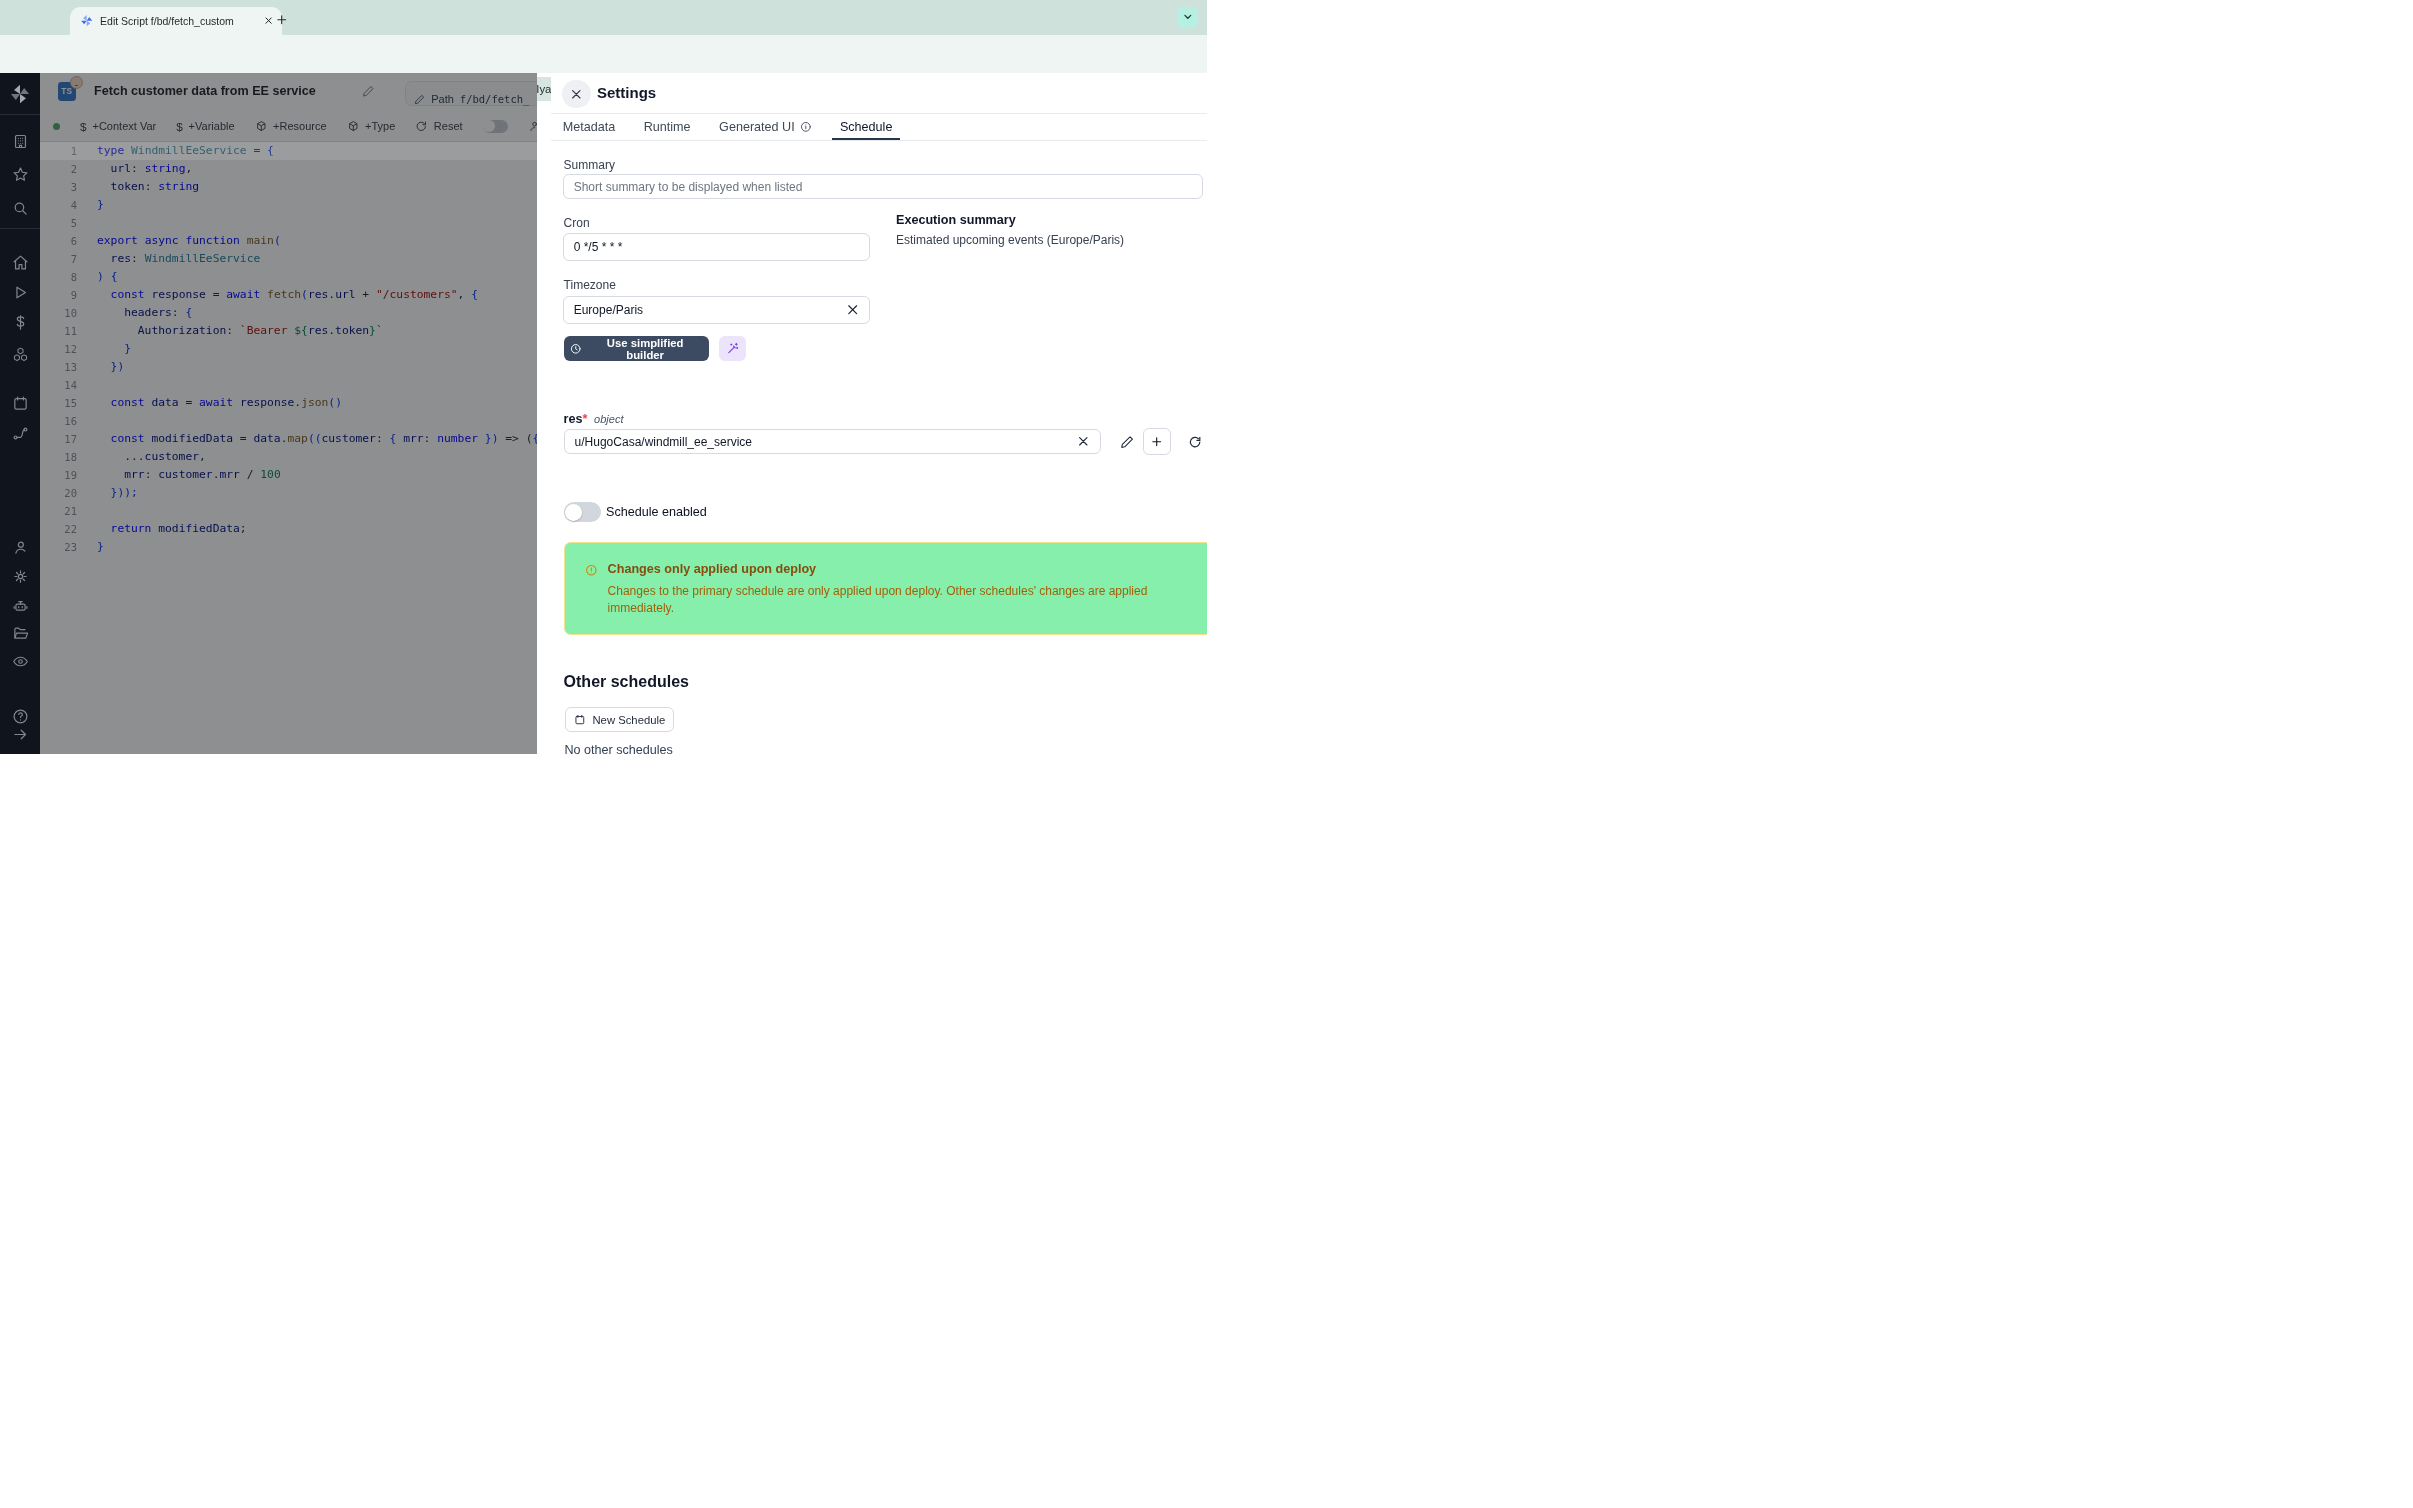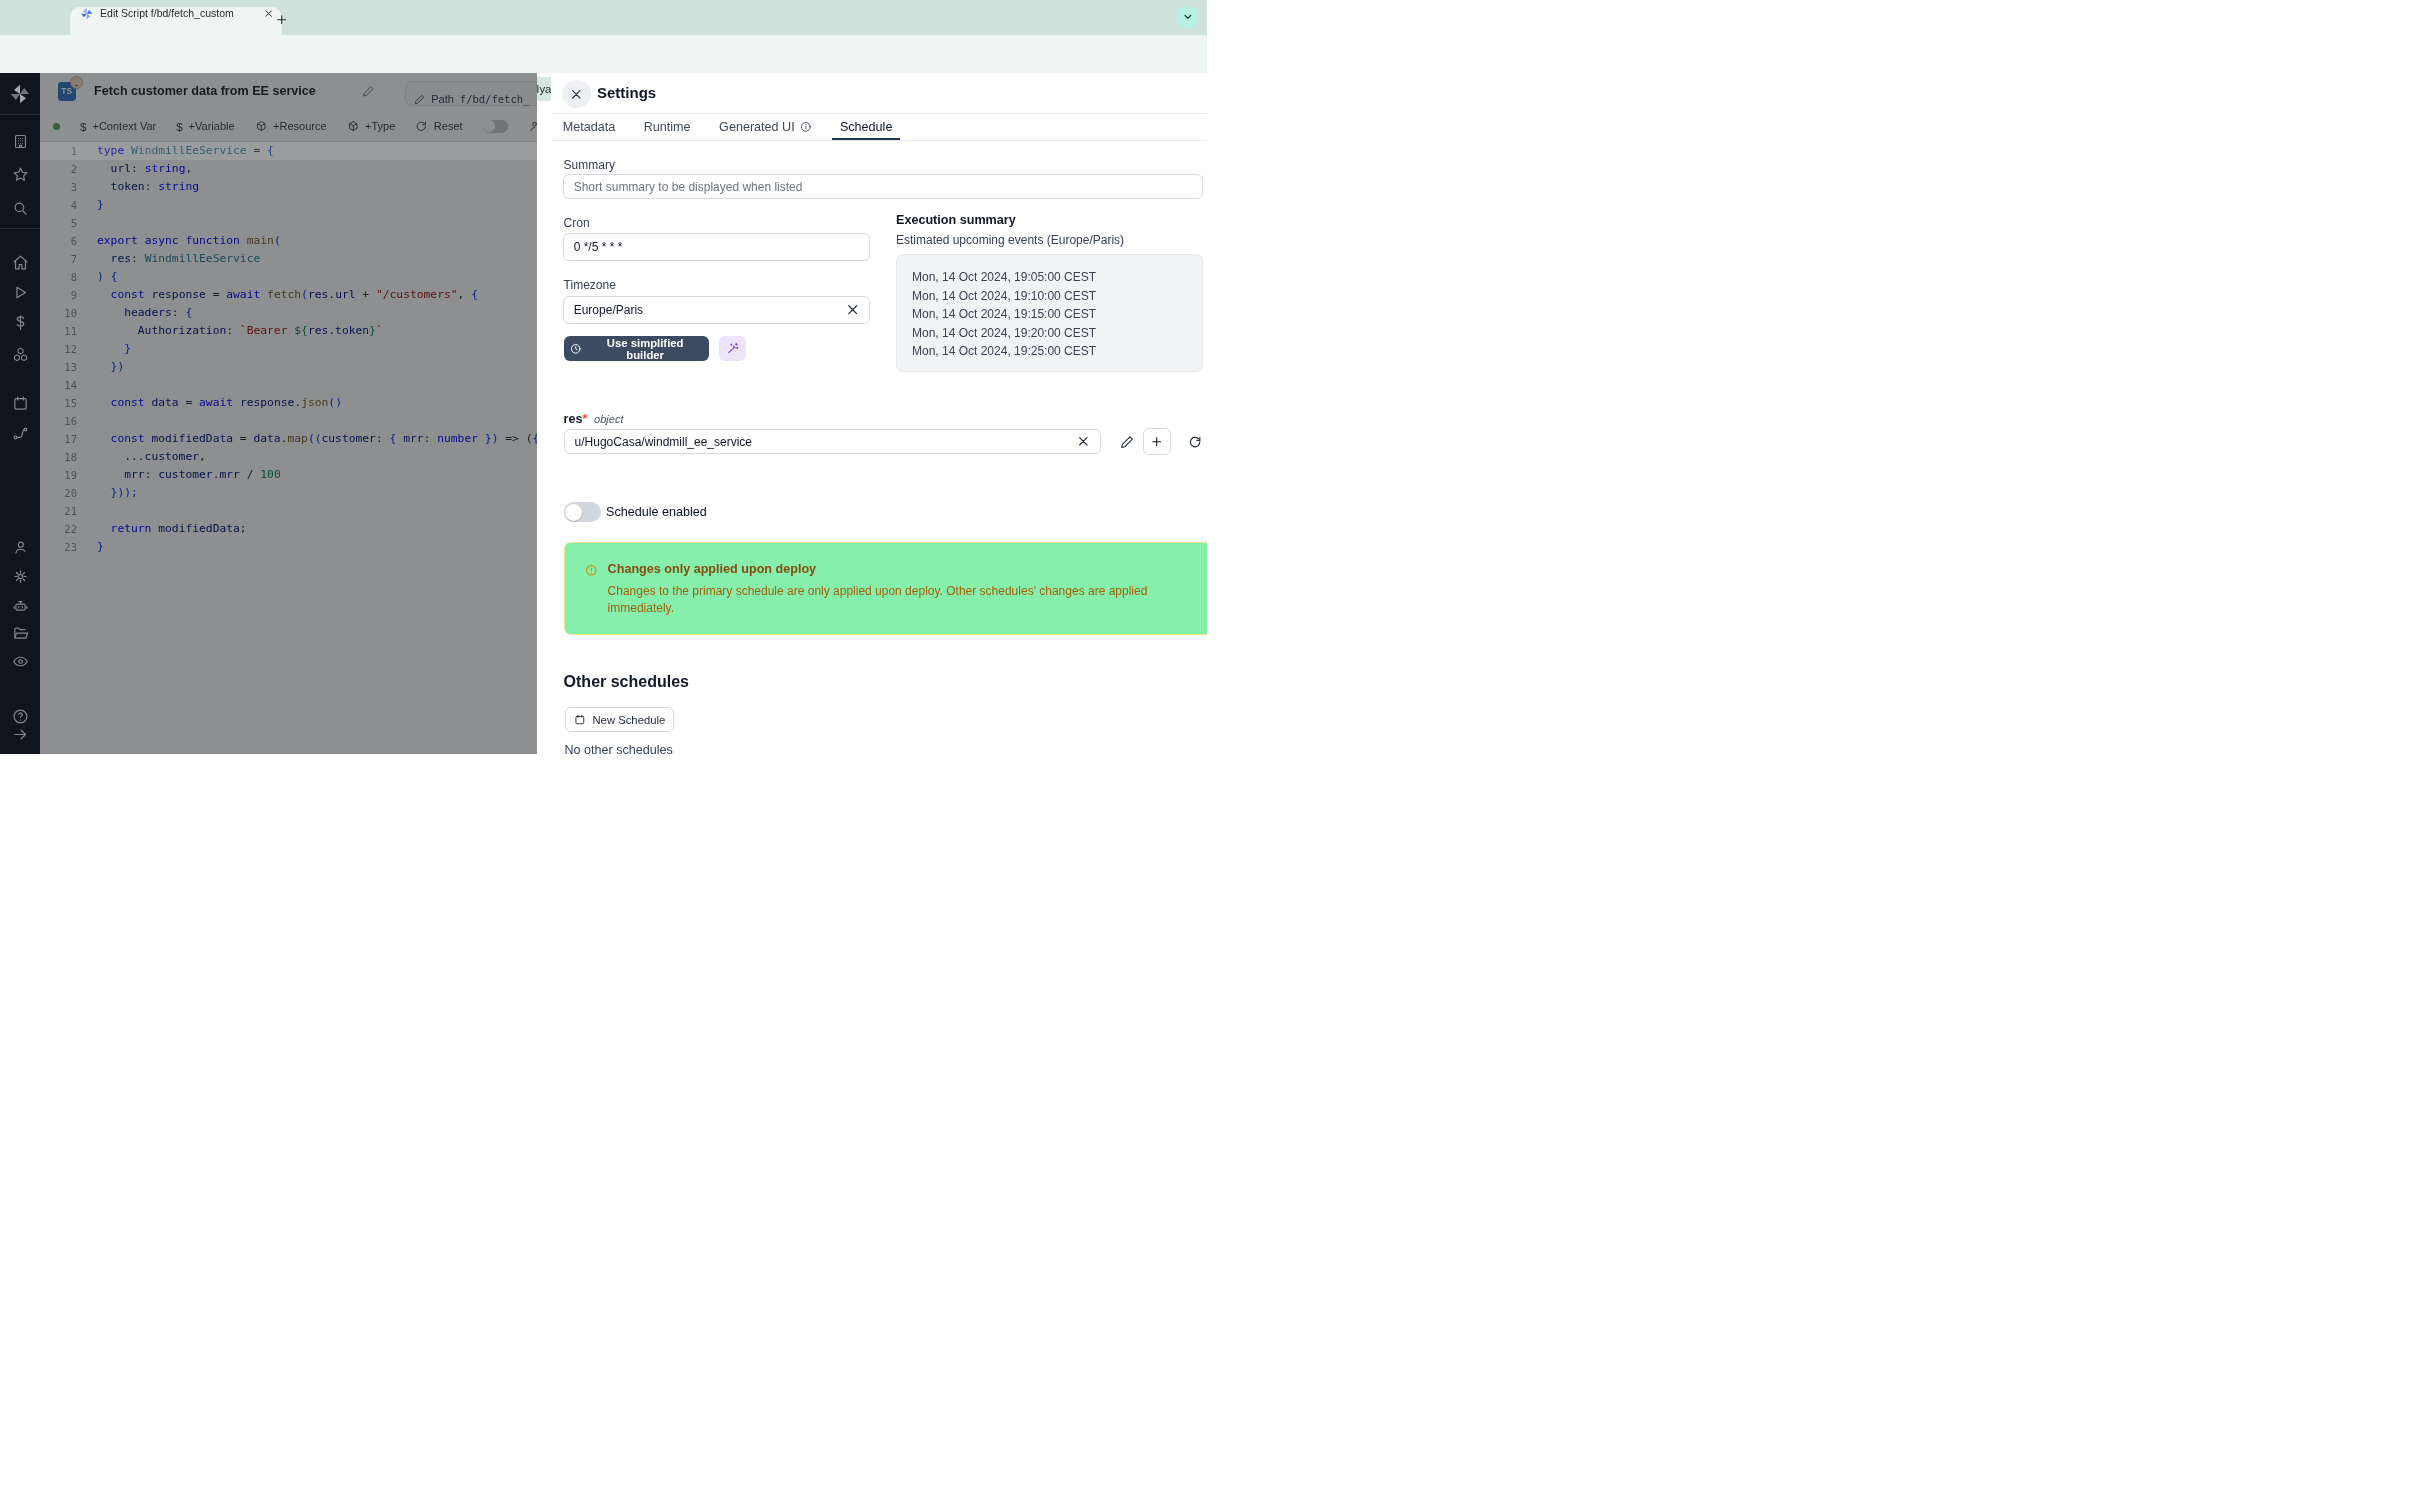--- a/index.html
+++ b/index.html
@@ -4,21 +4,21 @@
 <style>
   html,body{margin:0;padding:0;}
   body{width:1207px;height:754px;overflow:hidden;position:relative;
        font-family:"Liberation Sans",sans-serif;background:#fff;
        -webkit-font-smoothing:antialiased;}
   svg{display:block}
 
   
   .tabstrip{position:absolute;left:0;top:0;width:1207px;height:35px;background:#cfe1db;}
   .tab{position:absolute;left:70px;top:6.7px;width:195px;height:28.5px;background:#eff5f2;
-       border-radius:10px 10px 0 0;display:flex;padding:0 6.7px 0 10px;gap:6.7px;}
+       border-radius:10px 10px 0 0;display:flex;align-items:center;padding:0 6.7px 0 10px;gap:6.7px;}
   .tab-title{flex:1;font-size:10.5px;color:#1d2824;white-space:nowrap;overflow:hidden;}
   .tab-close{width:13.4px;height:13.4px;display:grid;place-items:center;color:#1d2824;}
   .newtab-btn{position:absolute;left:273px;top:11px;width:17px;height:17px;display:grid;place-items:center;color:#24302b;}
   .chevron-btn{position:absolute;left:1177px;top:6.7px;width:21px;height:21px;background:#b5f0e2;
        border-radius:6.7px;display:grid;place-items:center;color:#123b30;}
 
   .btoolbar{position:absolute;left:0;top:35px;width:1207px;height:38px;background:#eff5f2;}
   .nav-ic{position:absolute;top:44px;width:18.4px;height:18.4px;color:#39433e;}
   .urlpill{position:absolute;left:101px;top:42px;width:958px;height:23.5px;border-radius:11.7px;
        background:#d7e5e0;display:flex;align-items:center;}
@@ -555,27 +555,20 @@
   <button class="wand-btn">
     <svg width="13.4" height="13.4" viewBox="0 0 24 24" fill="none" stroke="currentColor" stroke-width="2" stroke-linecap="round">
       <path d="M5 19L15 9"></path>
         <path d="M13.5 7.5l3 3"></path>
         <path d="M18.5 2.5v3M17 4h3M20 9.5v2M19 10.5h2M9.5 3.5v2M8.5 4.5h2"></path>
     </svg>
   </button>
 
   <span class="exec-h">Execution summary</span>
   <span class="exec-sub">Estimated upcoming events (Europe/Paris)</span>
-  <div class="exec-box">
-      <div class="event-row">Mon, 14 Oct 2024, 19:05:00 CEST</div>
-      <div class="event-row">Mon, 14 Oct 2024, 19:10:00 CEST</div>
-      <div class="event-row">Mon, 14 Oct 2024, 19:15:00 CEST</div>
-      <div class="event-row">Mon, 14 Oct 2024, 19:20:00 CEST</div>
-      <div class="event-row">Mon, 14 Oct 2024, 19:25:00 CEST</div>
-    </div>
 
   <div class="res-row">
     <span class="res-name"><span>res</span><span class="res-star">*</span></span>
     <span class="res-type">object</span>
   </div>
   <input class="f-input" style="left: 12.6px; top: 356px; width: 537px; height: 25px; padding-right: 30px;" value="u/HugoCasa/windmill_ee_service">
   <span class="clear-x" style="left:526px;top:362px">
     <svg width="12.6" height="12.6" viewBox="0 0 24 24" fill="none" stroke="currentColor" stroke-width="2.2" stroke-linecap="round">
         <path d="M5 5l14 14M19 5L5 19"></path>
       </svg>

